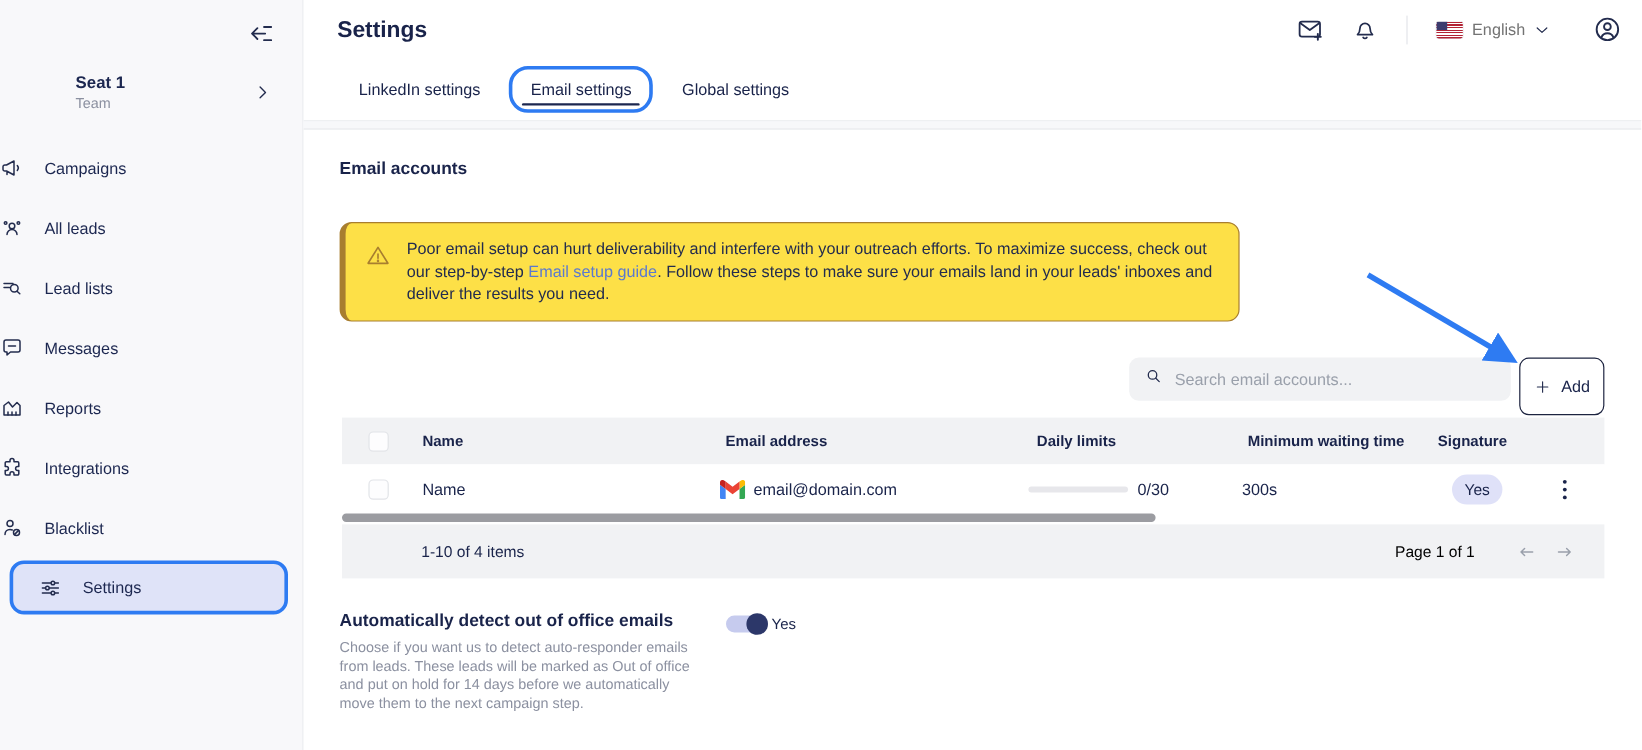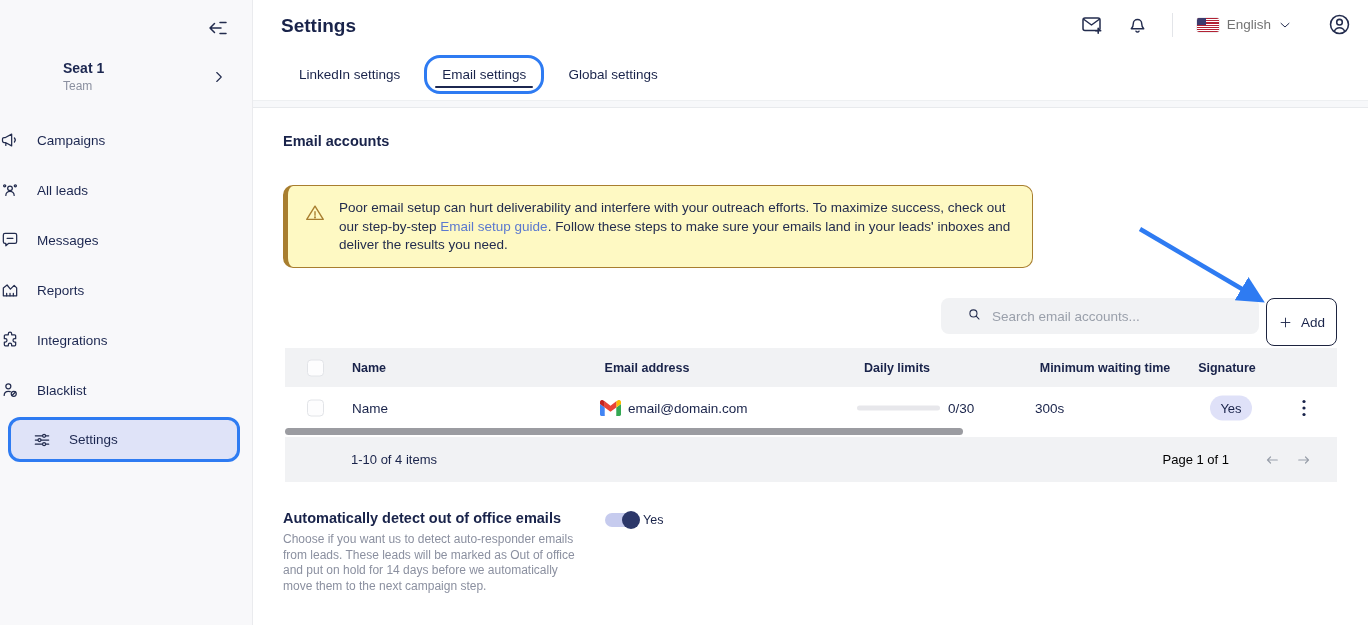--- a/index.html
+++ b/index.html
@@ -35,29 +35,29 @@
 
   
   .tabs { position:absolute; top:55px; left:28px; display:flex; align-items:center; }
   .tab { font-size:13.5px; color:#19234a; padding:12px 18px; cursor:pointer; white-space:nowrap; }
   .tab.annotated { position:relative; border:3px solid #2e7bf2; border-radius:16px; padding:9px 15px; margin:0 6px; }
   .tab .active-underline { position:absolute; left:8px; right:8px; bottom:3px; height:2px; background:#1c2750; border-radius:1px; }
   .tab-band { position:absolute; top:100px; left:0; width:1115px; height:8px; background:#f7f8fa; border-top:1px solid #eef0f2; border-bottom:1px solid #e8eaed; }
 
   
   .section-heading { position:absolute; left:30px; top:133px; font-size:14.5px; font-weight:700; color:#19234a; }
-  .warning-banner { position:absolute; left:30px; top:185px; width:750px; height:83px; background:#fef9c3;
+  .warning-banner { position:absolute; left:30px; top:185px; width:750px; height:83px; background:#fde047;
                     border:1.5px solid #a87e2f; border-left:5px solid #a87e2f; border-radius:10px;
                     display:flex; align-items:flex-start; padding:13px 16px 0 16px; }
   .warning-banner .w-icon { width:22px; height:22px; margin:3px 13px 0 0; flex:0 0 auto; }
   .warning-text { font-size:13.5px; line-height:18.5px; color:#232c4e; }
   .warning-text .link { color:#5b79cf; cursor:pointer; }
 
   .search-box { position:absolute; left:688px; top:298px; width:318px; height:36px; background:#f1f2f4; border-radius:8px;
-                display:flex; align-items:center; padding:0 25px; }
+                display:flex; align-items:center; padding:0 12px; }
   .search-box input { border:none; outline:none; background:transparent; font-family:"Liberation Sans",sans-serif;
                       font-size:13.5px; color:#19234a; width:100%; margin-left:9px; }
   .search-box input::placeholder { color:#9aa0ab; }
   .add-btn { position:absolute; left:1013px; top:298px; width:71px; height:48px; background:#fff; border:1.5px solid #1d2440;
              border-radius:8px; display:flex; align-items:center; justify-content:center; gap:8px; cursor:pointer;
              font-size:13.5px; color:#19234a; }
   .annot-arrow { position:absolute; left:0; top:0; width:1115px; height:625px; pointer-events:none; }
 
   
   .table { position:absolute; left:32px; top:348px; width:1052px; }
@@ -126,20 +126,30 @@
               <path d="M7 18.5a5 5 0 0 1 10 0"></path>
               <circle cx="5.6" cy="7" r="1.3"></circle>
               <circle cx="18.4" cy="7" r="1.3"></circle>
             </svg>
         </span>
         <span class="lbl">All leads</span>
       </div>
       <div class="nav-item">
         <span class="icon">
           <svg class="stroke" viewBox="0 0 24 24" width="20" height="20">
+              <path d="M4 7.5h9M4 11.5h5.5"></path>
+              <circle cx="14.3" cy="12.3" r="3.8"></circle>
+              <path d="M17 15.2l2.8 2.6"></path>
+            </svg>
+        </span>
+        <span class="lbl">Lead lists</span>
+      </div>
+      <div class="nav-item">
+        <span class="icon">
+          <svg class="stroke" viewBox="0 0 24 24" width="20" height="20">
               <path d="M20 6a2 2 0 0 0-2-2H6a2 2 0 0 0-2 2v8a2 2 0 0 0 2 2h1v3l3.5-3H18a2 2 0 0 0 2-2V6z"></path>
               <path d="M8.5 10h7"></path>
             </svg>
         </span>
         <span class="lbl">Messages</span>
       </div>
       <div class="nav-item">
         <span class="icon">
           <svg class="stroke" viewBox="0 0 24 24" width="20" height="20">
               <path d="M4 19V9.5L8.5 6l4 5 4.5-4.5 3 3V19H4z"></path>

